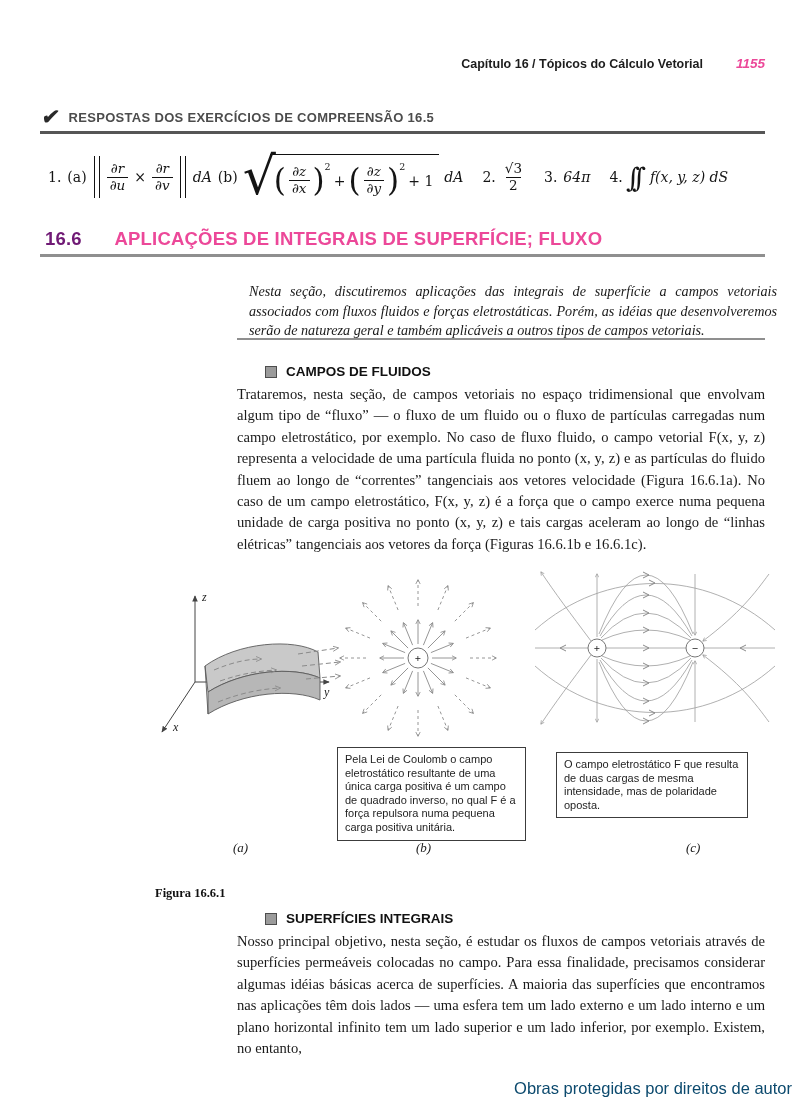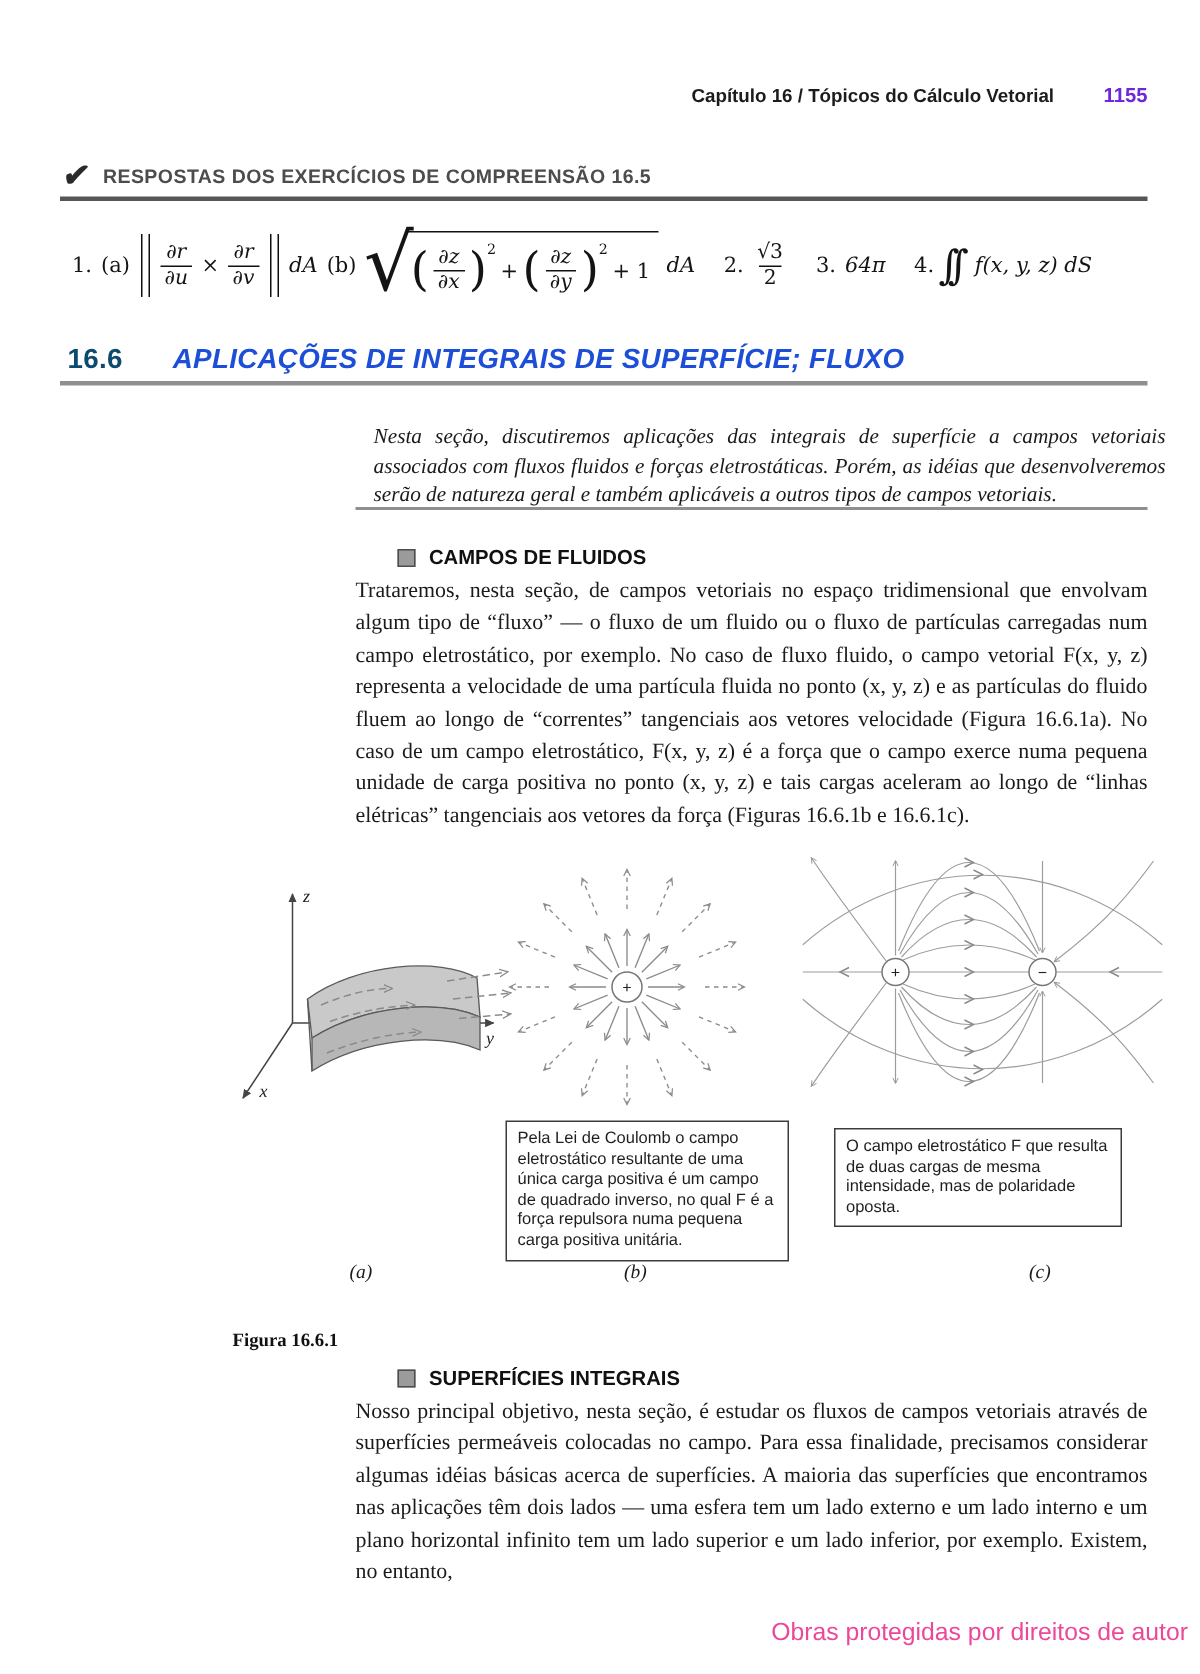--- a/index.html
+++ b/index.html
@@ -3,21 +3,21 @@
 <meta charset="utf-8">
 <style>
   html,body{margin:0;padding:0;background:#e9e9e9;}
   .page{position:relative;width:800px;height:1116px;background:#ffffff;margin:0 auto;
         font-family:"Liberation Serif",serif;color:#1a1a1a;overflow:hidden;}
 
   
   .pageheader{position:absolute;top:56px;right:35px;display:flex;align-items:baseline;gap:33px;
               font-family:"Liberation Sans",sans-serif;font-weight:bold;}
   .pageheader .chap{font-size:12.5px;color:#1c1c1c;}
-  .pageheader .pagenum{font-size:13.5px;color:#6d28d9;}
+  .pageheader .pagenum{font-size:13.5px;color:#ec4899;font-style:italic;}
 
   
   .answers-head{position:absolute;top:107px;left:42px;display:flex;align-items:center;gap:9px;}
   .check{font-size:21px;font-weight:bold;color:#2a2a2a;transform:skewX(-8deg);line-height:1;}
   .answers-title{font-family:"Liberation Sans",sans-serif;font-weight:bold;font-size:13px;
                  color:#4c4c4c;letter-spacing:.3px;}
   .rule{position:absolute;background:#8f8f8f;}
   .rule-answers{top:131px;left:40px;width:725px;height:2.5px;background:#565656;}
 
   
@@ -37,22 +37,22 @@
   .radicand{border-top:1.4px solid #111;display:inline-flex;align-items:center;
             padding:3px 3px 0 4px;margin-top:3px;height:46px;}
   .paren{font-size:31px;font-weight:300;line-height:.9;}
   .sup{font-size:9.5px;position:relative;top:-14px;left:0;}
   .dint{font-size:27px;font-style:italic;letter-spacing:-8px;padding-right:9px;line-height:1;}
   .gap{width:13px;}
 
   
   .section-head{position:absolute;top:228px;left:45px;font-family:"Liberation Sans",sans-serif;
                 font-weight:bold;font-size:18.5px;letter-spacing:.2px;}
-  .section-head .secnum{color:#0c4a6e;margin-right:28px;}
-  .section-head .sectitle{color:#1d4ed8;font-style:italic;}
+  .section-head .secnum{color:#701a75;margin-right:28px;}
+  .section-head .sectitle{color:#ec4899;}
   .rule-section{top:254px;left:40px;width:725px;height:2.5px;}
 
   
   .intro{position:absolute;top:270px;left:237px;width:528px;margin:12px;
          font-style:italic;font-size:14.2px;line-height:19.6px;text-align:justify;}
   .rule-intro{top:338px;left:237px;width:528px;height:2px;}
 
   
   .subhead{position:absolute;left:237px;display:flex;align-items:center;gap:9px;
            font-family:"Liberation Sans",sans-serif;font-weight:bold;font-size:13.5px;color:#111;padding-left:28px;}
@@ -67,21 +67,21 @@
   .charge-label{font-family:"DejaVu Sans",sans-serif;font-size:11px;fill:#222;font-weight:bold;}
   .ah{fill:none;stroke:#8a8a8a;stroke-width:1;}
 
   .capbox{position:absolute;border:1px solid #3c3c3c;padding:5px 7px;background:#fff;
           font-family:"Liberation Sans",sans-serif;font-size:11px;line-height:13.6px;color:#1e1e1e;}
   .sublabel{position:absolute;font-style:italic;font-size:13px;color:#1a1a1a;}
   .figlabel{position:absolute;font-weight:bold;font-size:12.5px;color:#111;}
 
   
   .watermark{position:absolute;top:1079px;right:8px;font-family:"Liberation Sans",sans-serif;
-             font-size:16.5px;color:#ec4899;}
+             font-size:16.5px;color:#0c4a6e;}
 </style>
 </head>
 <body>
 
 <div class="page">
 
   <div class="pageheader">
     <span class="chap">Capítulo 16 / Tópicos do Cálculo Vetorial</span>
     <span class="pagenum">1155</span>
   </div>

